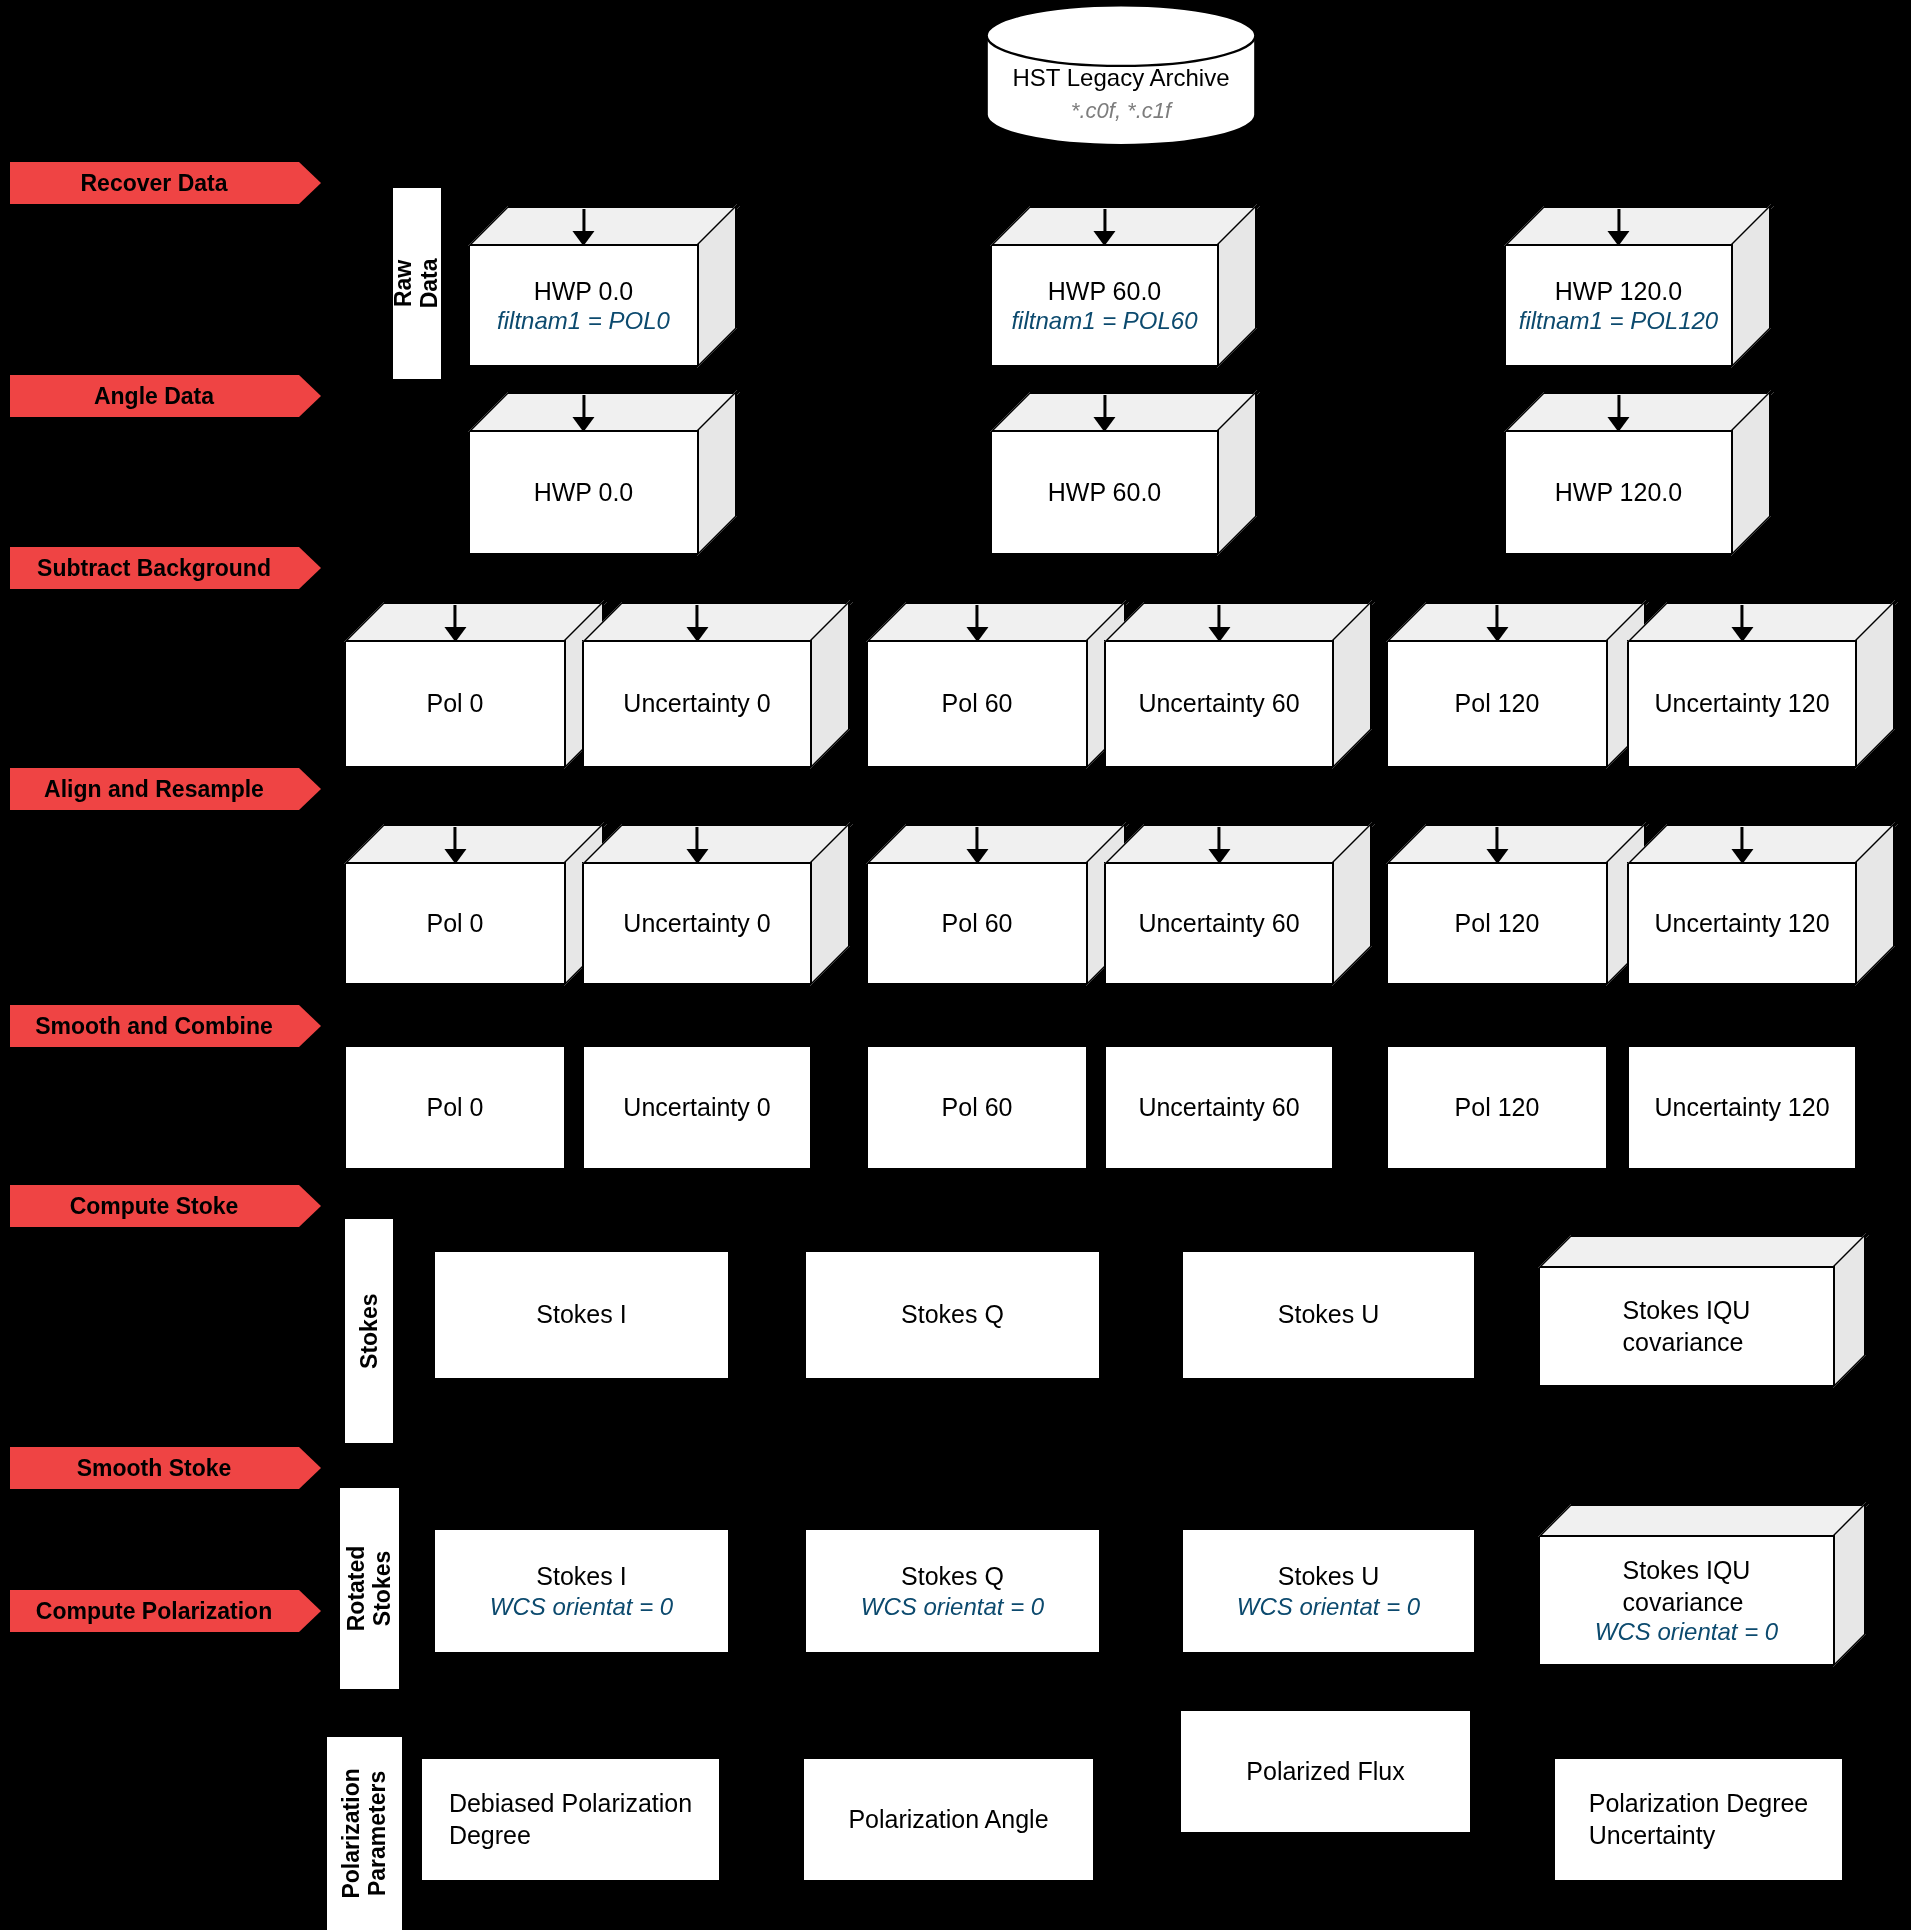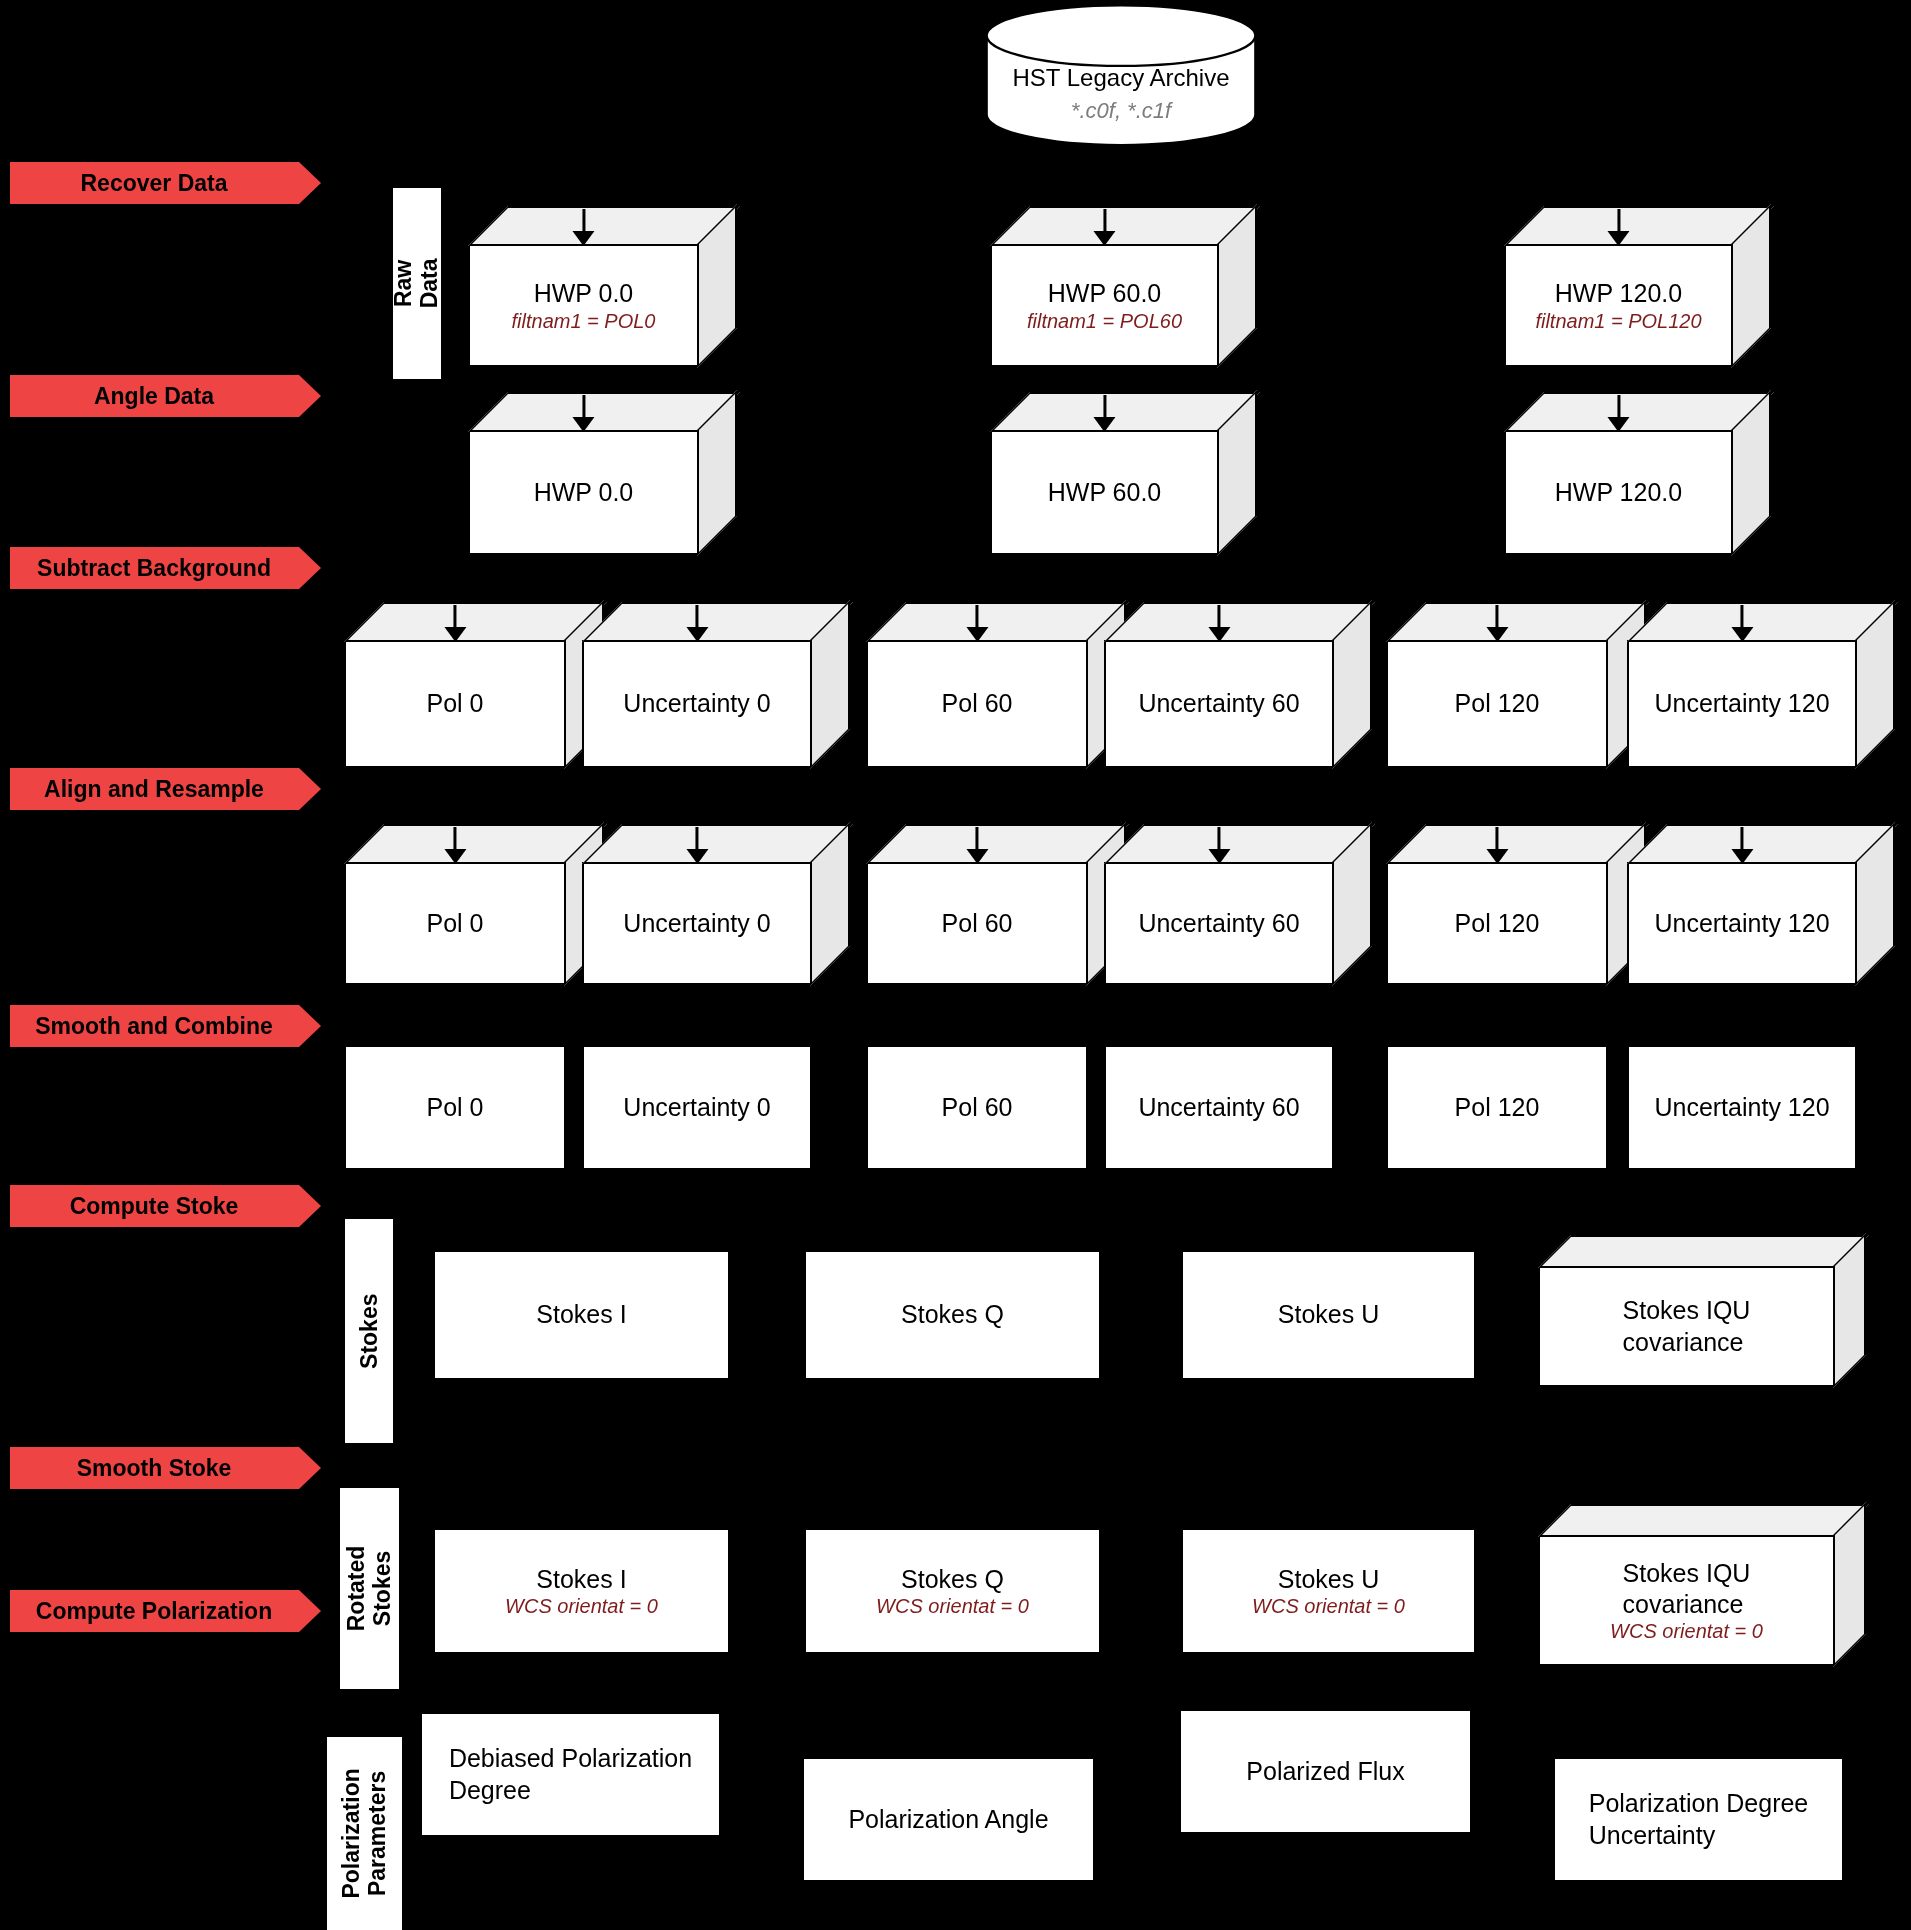--- a/index.html
+++ b/index.html
@@ -40,21 +40,21 @@
     width: 3.1px; height: 22px; background: #000; z-index: 3;
   }
   .arrow::after {
     content: ''; position: absolute; top: 100%; left: 50%;
     transform: translateX(-50%);
     border: 11px solid transparent; border-bottom: 0;
     border-top: 15.6px solid #000;
   }
   
   .bl { font-size: 25px; line-height: 1.25; padding: 0 6.2px; white-space: pre-line; z-index: 2; }
-  .bs { font-size: 20px; color: #7f1d1d; font-style: italic; margin-top: 0; z-index: 2; white-space: pre-line; }
+  .bs { font-size: 24px; color: #0c4a6e; font-style: italic; margin-top: 0; z-index: 2; white-space: pre-line; }
   
   .stage {
     position: absolute; left: 10px; width: 311px; height: 42px;
     background: #ef4444;
     display: flex; align-items: center; justify-content: center;
     font-weight: bold; font-size: 23px;
     padding-right: 23px;
     clip-path: polygon(0 0, calc(100% - 22px) 0, 100% 50%, calc(100% - 22px) 100%, 0 100%);
   }
   
@@ -274,21 +274,21 @@
   <div class="bs">WCS orientat = 0</div>
 </div>
 <div class="box3d d42" style="left:1538px;top:1535px;width:297px;height:131px">
   <div class="face-top"></div>
   <div class="face-side"></div>
   <div class="bl">Stokes IQU
 covariance</div>
   <div class="bs">WCS orientat = 0</div>
 </div>
 
-<div class="flat" style="left:420px;top:1712px;width:301px;height:125px">
+<div class="flat" style="left:420px;top:1757px;width:301px;height:125px">
   <div class="bl">Debiased Polarization
 Degree</div>
 </div>
 <div class="flat" style="left:802px;top:1757px;width:293px;height:125px">
   <div class="bl">Polarization Angle</div>
 </div>
 <div class="flat" style="left:1179px;top:1709px;width:293px;height:125px">
   <div class="bl">Polarized Flux</div>
 </div>
 <div class="flat" style="left:1553px;top:1757px;width:291px;height:125px">

